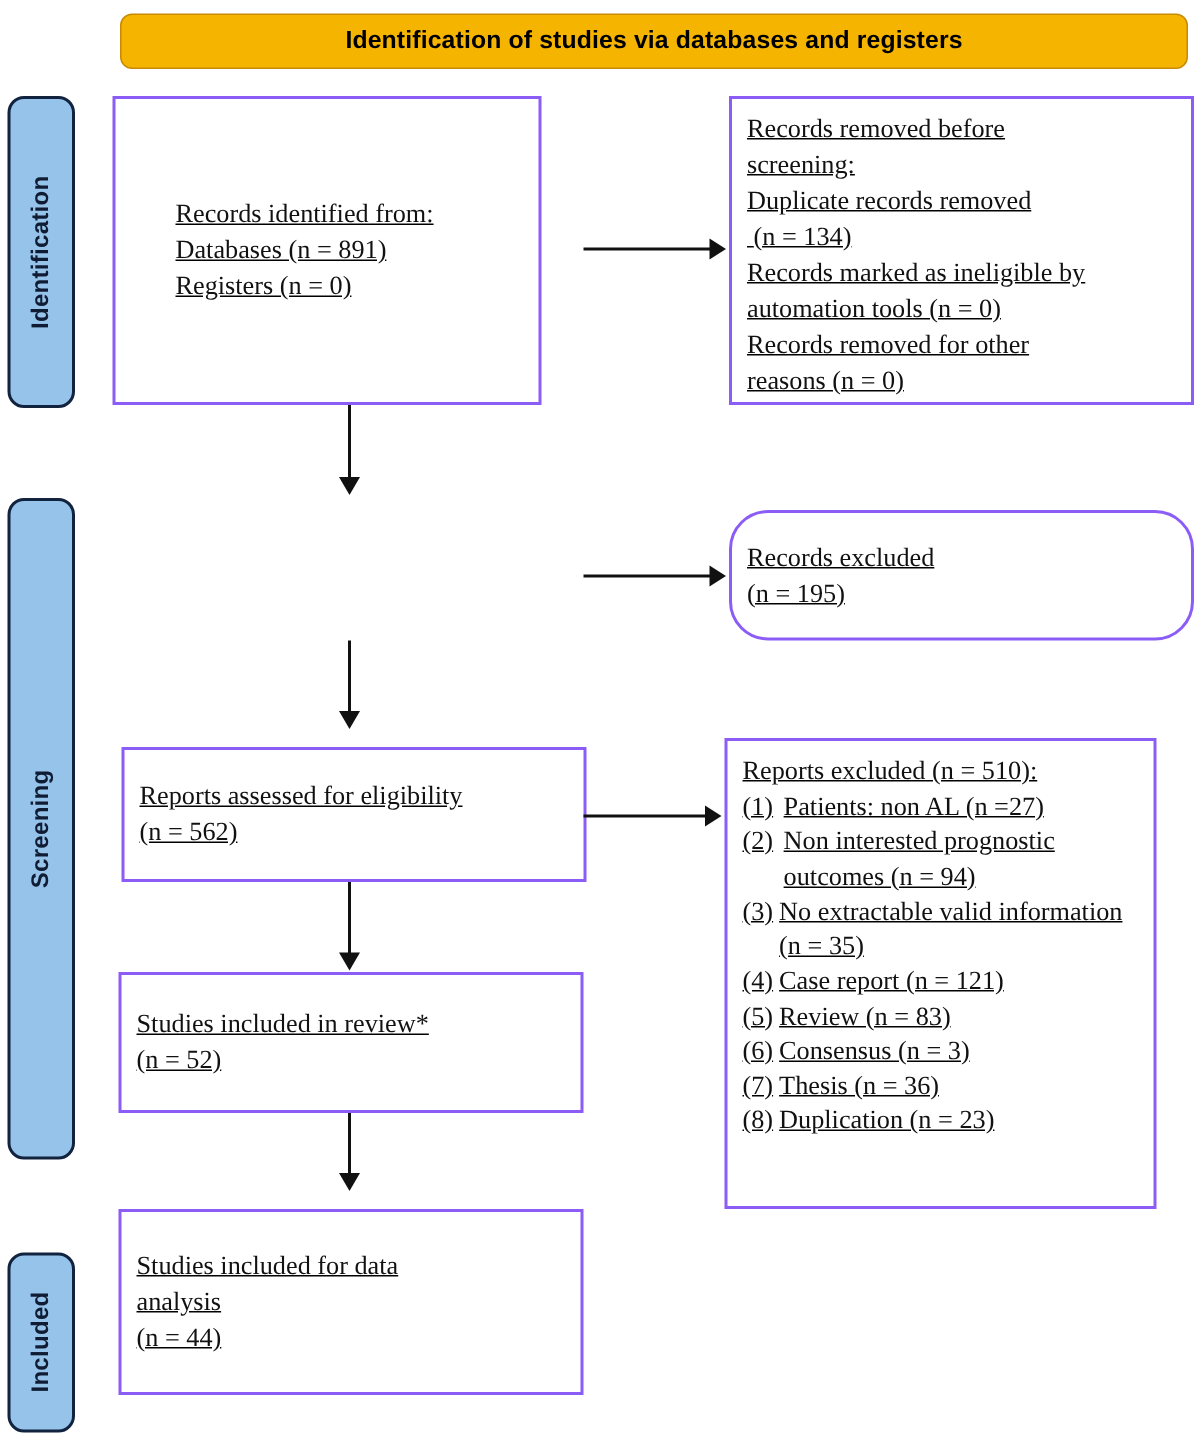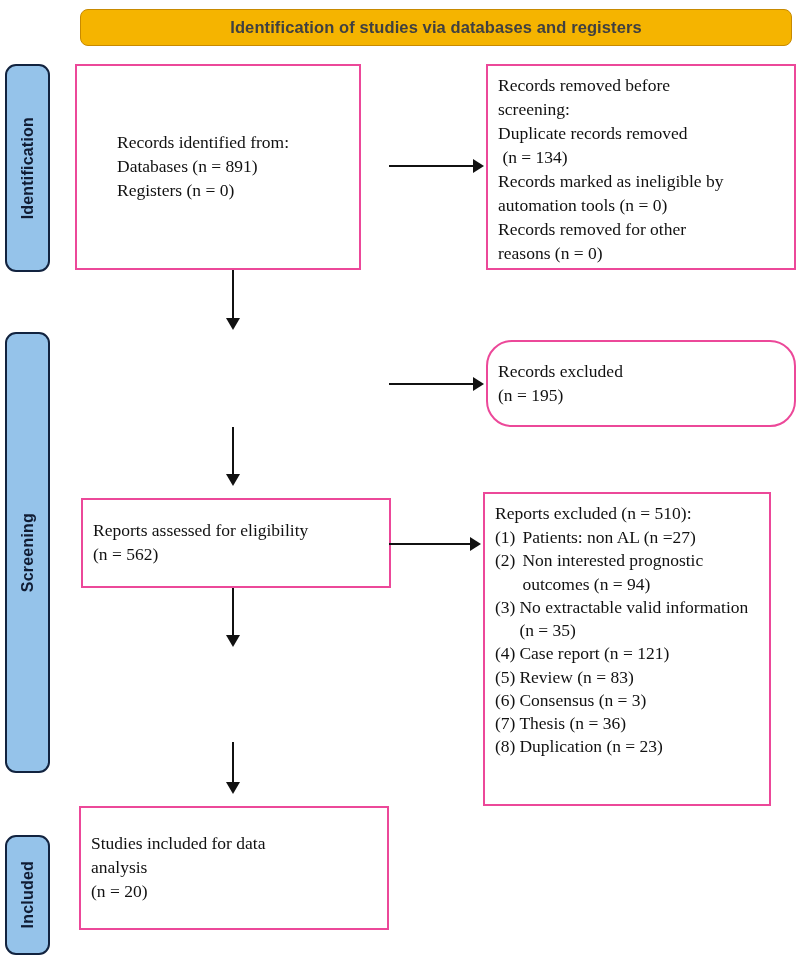--- a/index.html
+++ b/index.html
@@ -28,21 +28,21 @@
     border-radius: 8px;
     box-sizing: border-box;
     display: flex;
     align-items: center;
     justify-content: center;
   }
   .banner-text {
     font-family: "Liberation Sans", "DejaVu Sans", sans-serif;
     font-weight: bold;
     font-size: 16.5px;
-    color: #404040;
+    color: #000000;
     letter-spacing: 0.1px;
     white-space: nowrap;
   }
 
   
   .stage-bar {
     position: absolute;
     left: 5px;
     width: 45px;
     background: #95C3EA;
@@ -64,26 +64,27 @@
     letter-spacing: 0.2px;
   }
   #bar-identification { top: 64px;  height: 208px; }
   #bar-screening     { top: 332px; height: 441px; }
   #bar-included      { top: 835px; height: 120px; }
 
   
   .box {
     position: absolute;
     background: #ffffff;
-    border: 2px solid #ec4899;
+    border: 2px solid #8b5cf6;
     box-sizing: border-box;
     display: flex;
     flex-direction: column;
     justify-content: center;
     padding: 4px 10px;
+    text-decoration: underline;
   }
   .box.top-align { justify-content: flex-start; padding-top: 8px; }
   .box p {
     margin: 0;
     font-size: 17.5px;
     line-height: 1.37;
     color: #111111;
     white-space: pre-wrap;
   }
 
@@ -229,25 +230,29 @@
         <span class="excl-num">(7)</span>
         <span class="excl-txt">Thesis (n = 36)</span>
       </li>
       <li class="excl-item nogap">
         <span class="excl-num">(8)</span>
         <span class="excl-txt">Duplication (n = 23)</span>
       </li>
     </ul>
   </div>
 
+  <div class="box" id="box-included-review">
+    <p>Studies included in review*
+(n = 52)</p>
+  </div>
 
   <div class="box" id="box-included-data">
     <p>Studies included for data
 analysis
-(n = 20)</p>
+(n = 44)</p>
   </div>
 
   <div class="h-line" style="left:389px; top:165px; width:85px;"></div>
   <div class="arrow-right" style="left:473px; top:159px;"></div>
 
   <div class="v-line" style="left:232px; top:270px; height:49px;"></div>
   <div class="arrow-down" style="left:226px; top:318px;"></div>
 
   <div class="h-line" style="left:389px; top:383px; width:85px;"></div>
   <div class="arrow-right" style="left:473px; top:377px;"></div>

